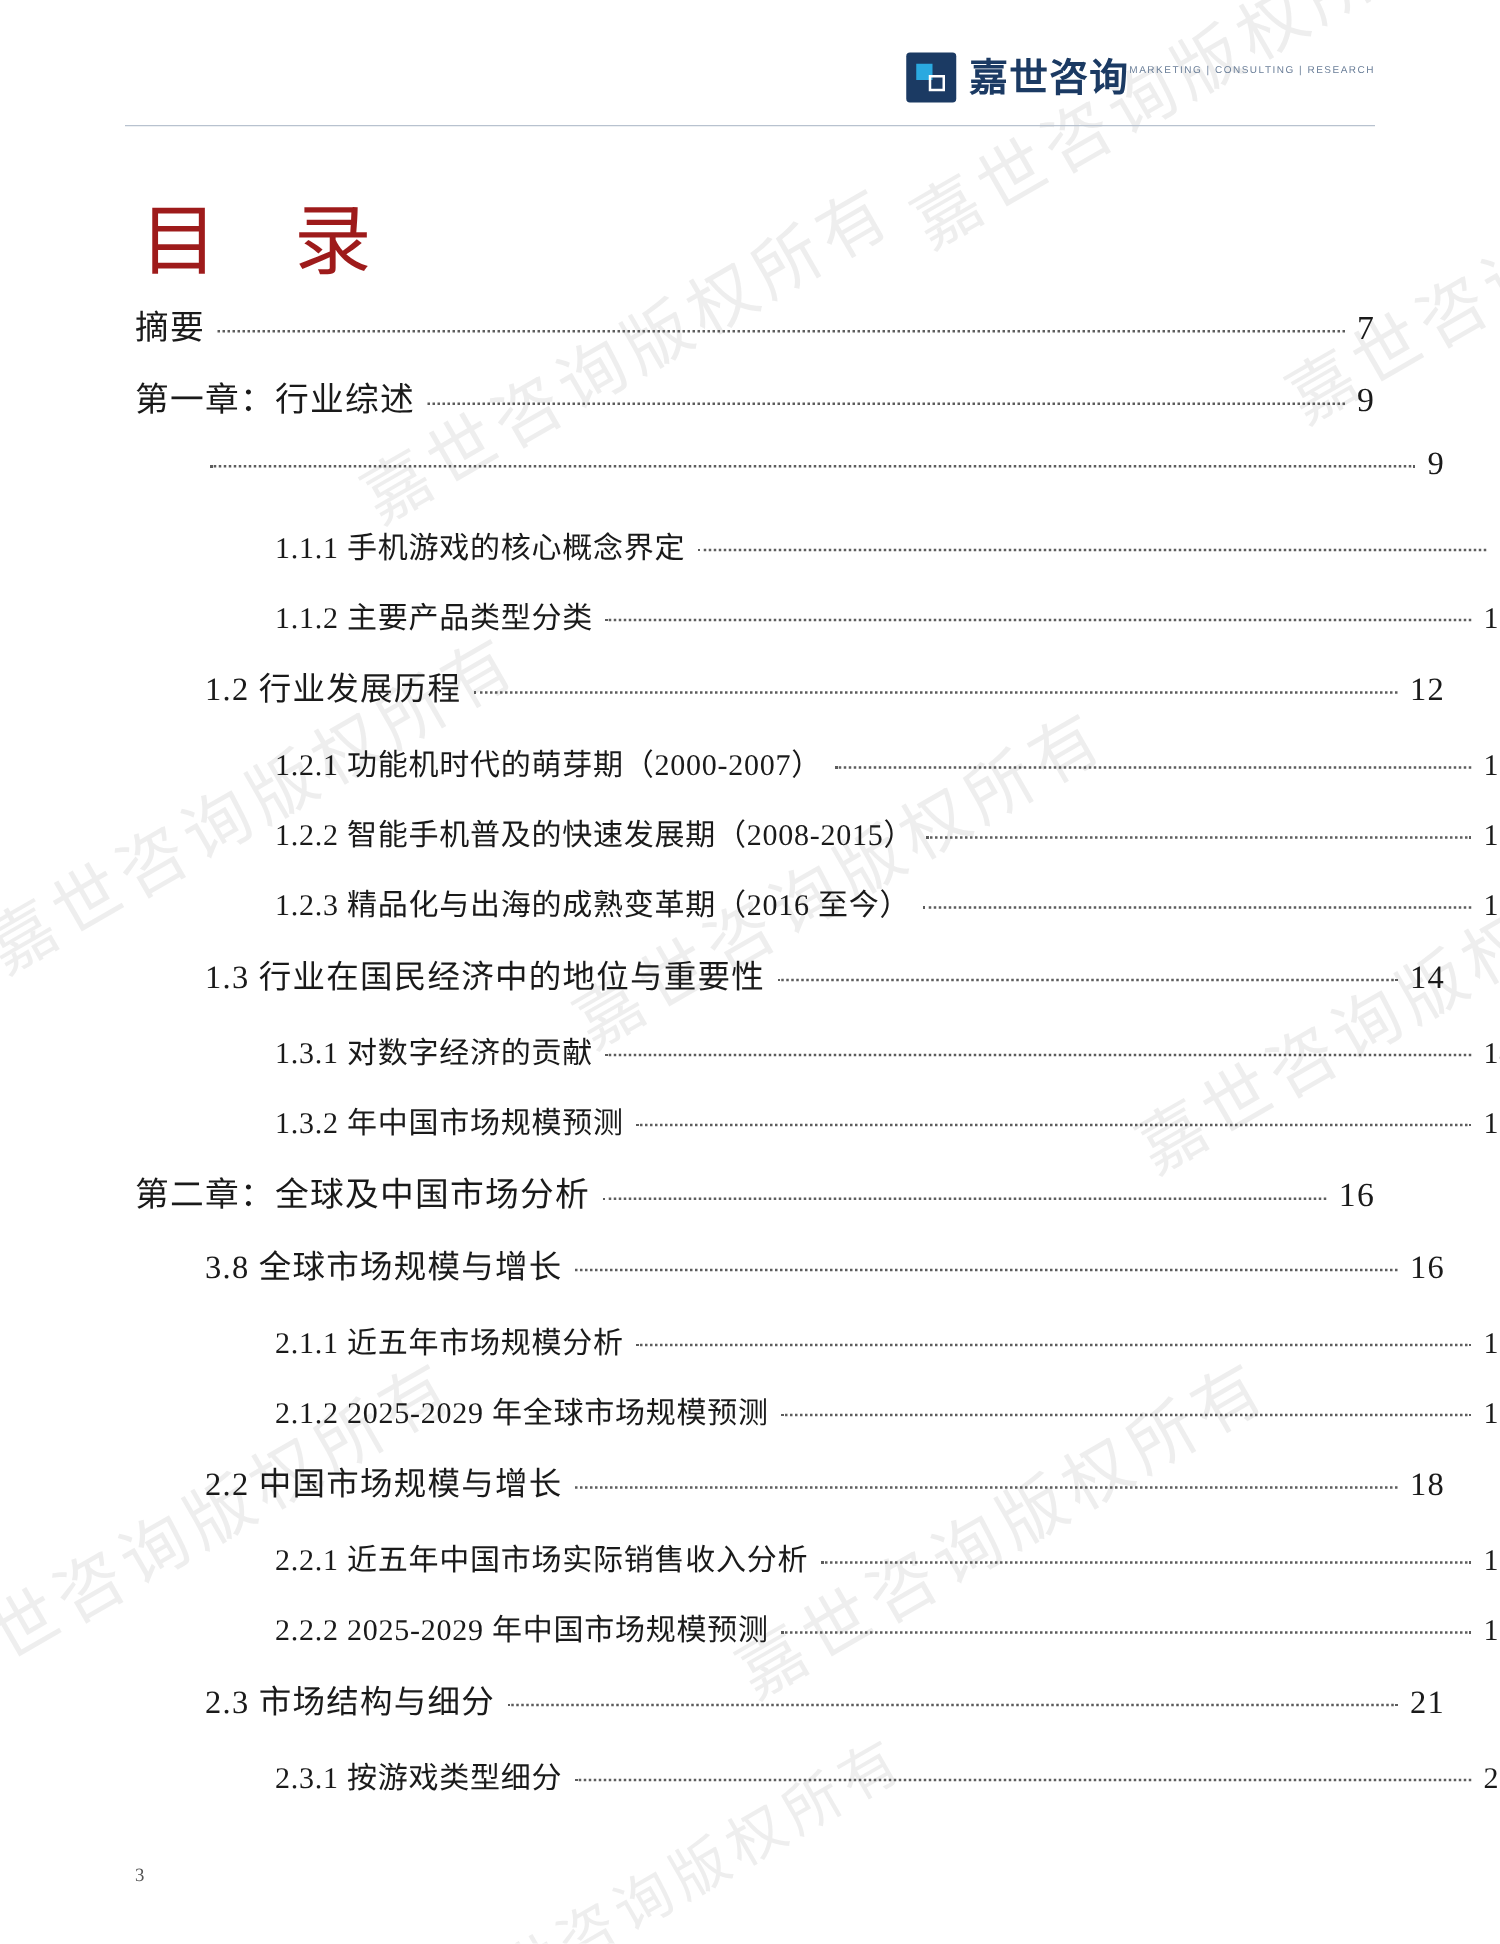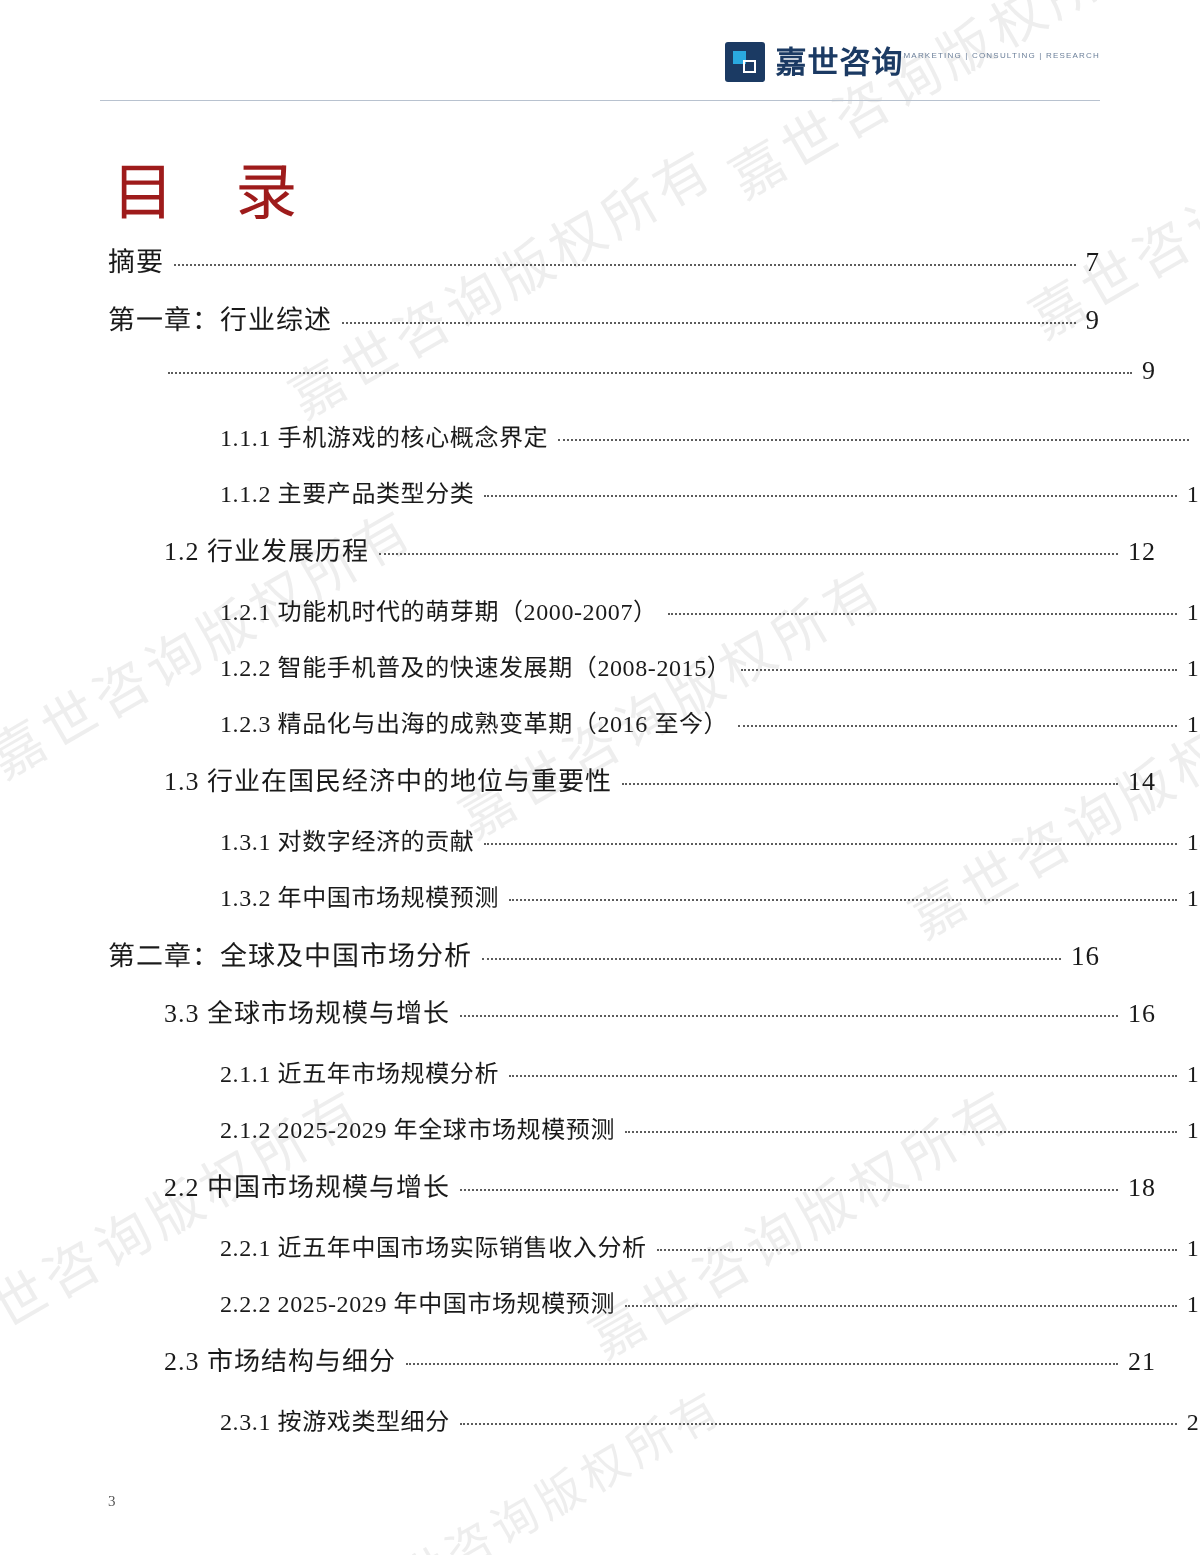--- a/index.html
+++ b/index.html
@@ -280,21 +280,21 @@
       <span class="toc-page">15</span>
     </div>
 
     <div class="toc-row lvl-0">
       <span class="toc-label">第二章：全球及中国市场分析</span>
       <span class="toc-dots"></span>
       <span class="toc-page">16</span>
     </div>
 
     <div class="toc-row lvl-1">
-      <span class="toc-label">3.3 全球市场规模与增长</span>
+      <span class="toc-label">3.8 全球市场规模与增长</span>
       <span class="toc-dots"></span>
       <span class="toc-page">16</span>
     </div>
 
     <div class="toc-row lvl-2">
       <span class="toc-label">2.1.1 近五年市场规模分析</span>
       <span class="toc-dots"></span>
       <span class="toc-page">16</span>
     </div>
 

